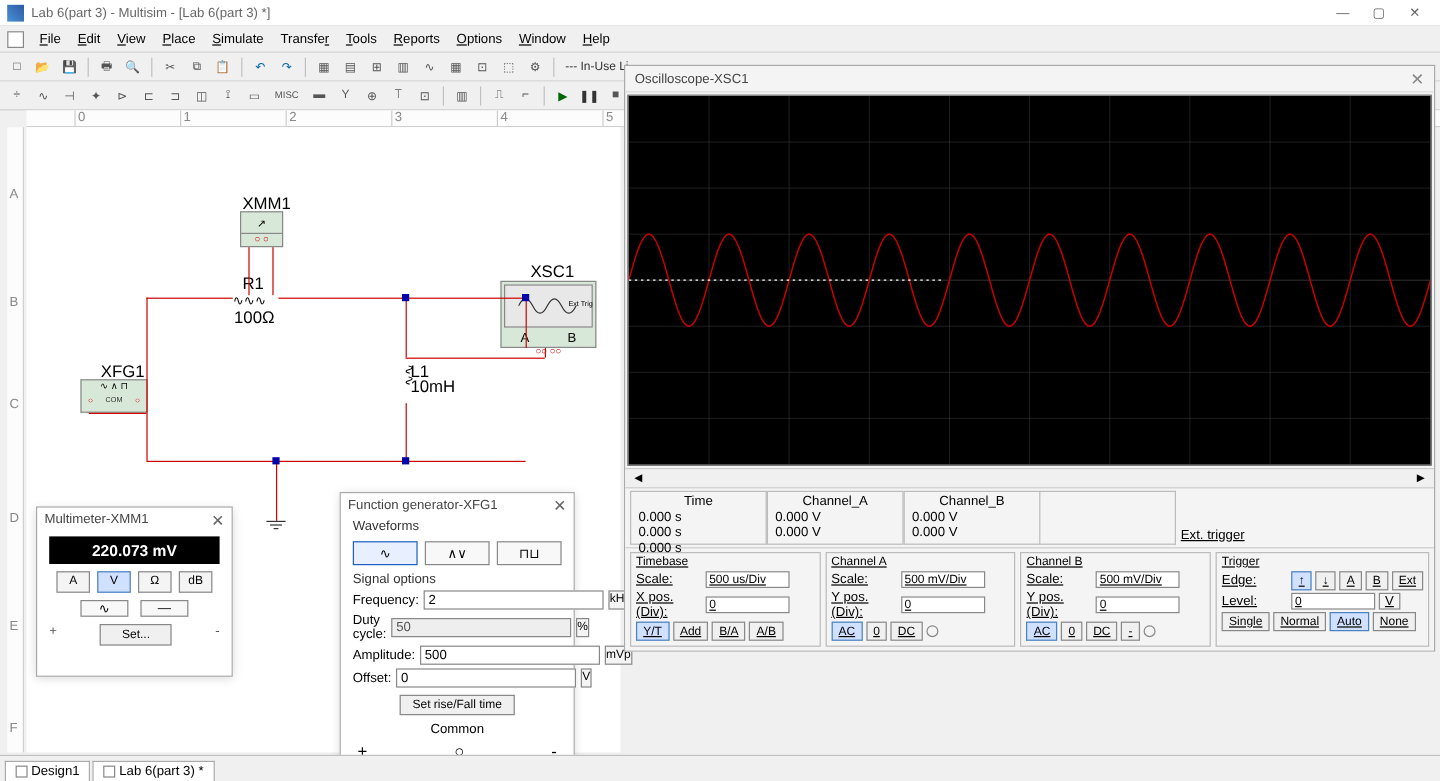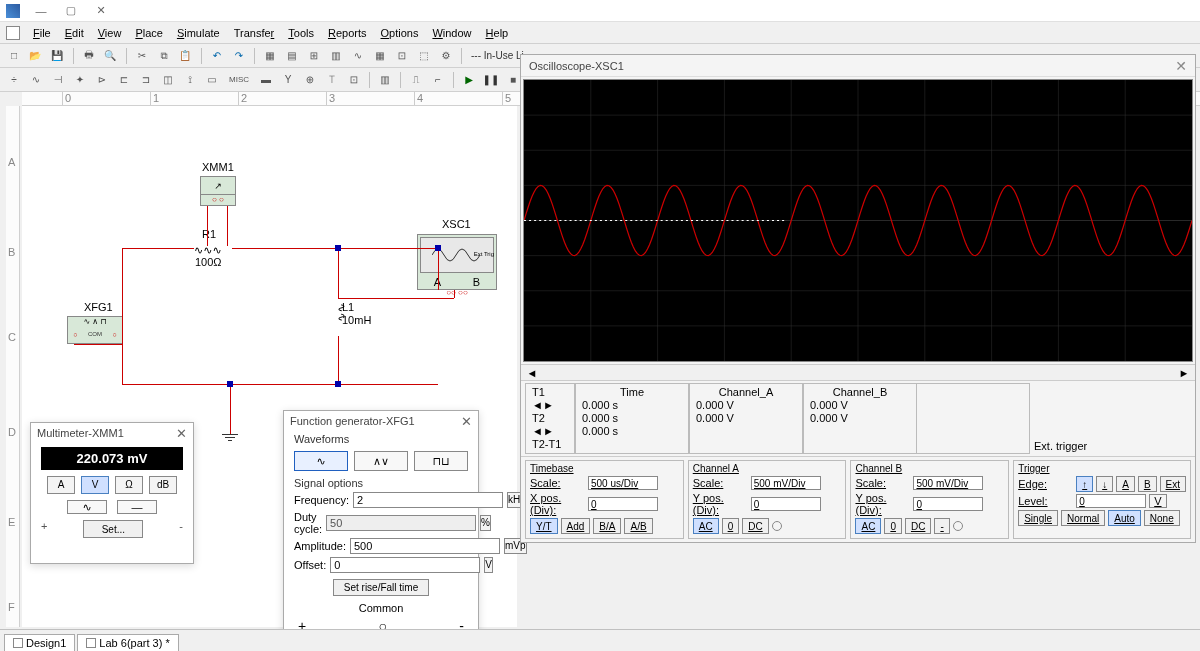--- a/index.html
+++ b/index.html
@@ -23,21 +23,21 @@
 .toolbar .pause { color: #333; }
 
 .ruler-h { position: absolute; left: 22px; top: 92px; right: 0; height: 14px; background: #fcfcfc; border-bottom: 1px solid #d0d0d0; font-size: 8px; color: #888; overflow: hidden; }
 .ruler-h .tick { position: absolute; top: 0; border-left: 1px solid #ccc; height: 14px; padding-left: 2px; }
 .ruler-v { position: absolute; left: 6px; top: 106px; width: 14px; bottom: 24px; background: #fcfcfc; border-right: 1px solid #d0d0d0; font-size: 8px; color: #888; }
 .ruler-v .tick { position: absolute; left: 2px; }
 
 .canvas { position: absolute; left: 22px; top: 106px; width: 495px; bottom: 24px; background: #fff; background-image: radial-gradient(#ccc 0.5px, transparent 0.5px); background-size: 8px 8px; }
 
 
-.comp-label { position: absolute; font-size: 11px; color: #000; text-align: left; }
+.comp-label { position: absolute; font-size: 14px; color: #000; text-align: left; }
 .instr { position: absolute; background: #d8e8d8; border: 1px solid #888; }
 .wire-h { position: absolute; height: 1px; background: #c00; }
 .wire-v { position: absolute; width: 1px; background: #c00; }
 .node { position: absolute; width: 6px; height: 6px; background: #00a; border-radius: 0; transform: translate(-3px,-3px); }
 .gnd { position: absolute; }
 
 .panel { position: absolute; background: #fff; border: 1px solid #aaa; box-shadow: 0 2px 8px rgba(0,0,0,.15); }
 .panel .phdr { height: 20px; display: flex; align-items: center; padding: 0 6px; font-size: 11px; color: #444; }
 .panel .phdr .x { margin-left: auto; cursor: pointer; font-size: 13px; color: #666; }
 
@@ -72,41 +72,42 @@
 .scope .shdr .x { margin-left: auto; cursor: pointer; font-size: 14px; color: #888; }
 .scope .screen { flex: 1; margin: 2px; background: #000; position: relative; overflow: hidden; border: 1px solid #888;}
 .scope .hscroll { height: 16px; background: #f0f0f0; border-top: 1px solid #ccc; display:flex; align-items:center; padding:0 4px;}
 .scope .hscroll .arrow{ width:14px; text-align:center; cursor:pointer;}
 .scope .readout { display: flex; padding: 2px 4px; gap: 0; border-top: 1px solid #ccc; background:#f4f4f4;}
 .scope .readout .col { border: 1px solid #bbb; padding: 2px 6px; font-size: 10px; line-height: 13px; }
 .scope .readout .col.t { width: 50px; }
 .scope .readout .col.v { width: 114px; }
 .scope .readout .rbtns { margin-left: auto; display:flex; flex-direction:column; gap:2px; padding:2px 6px;}
 .scope .readout .rbtns button { width:60px; height:18px; border:1px solid #888; background:#f0f0f0; font-size:10px; cursor:pointer;}
-.scope .readout .ext { font-size:10px; display:flex; align-items:flex-end; padding:0 4px 2px;}
+.scope .readout .ext { font-size:10px; display:flex; align-items:flex-end; padding:0 4px 2px;text-decoration:underline;}
 
 .scope .controls { display: flex; padding: 3px 4px; gap: 4px; border-top: 1px solid #ccc; background:#f4f4f4;text-decoration:underline;}
 .scope .cgroup { border: 1px solid #bbb; padding: 2px 4px; font-size: 10px; flex:1; }
 .scope .cgroup .gtitle { font-size: 10px; margin-bottom: 2px; }
 .scope .cgroup .crow { display: flex; align-items: center; gap: 3px; margin: 2px 0; }
 .scope .cgroup .crow label { width: 55px; }
 .scope .cgroup .crow input { width: 70px; height: 14px; border: 1px solid #888; font-size: 10px; padding:0 2px;}
 .scope .cgroup .bbtn { height: 16px; border: 1px solid #888; background: #f0f0f0; padding: 0 5px; font-size: 10px; cursor: pointer; }
 .scope .cgroup .bbtn.active { background: #d0e0ff; border-color:#4a80c0;}
 .scope .cgroup .radio { width:10px;height:10px;border:1px solid #888;border-radius:50%;display:inline-block;}
 
 .statusbar { position: absolute; left: 0; right: 0; bottom: 0; height: 22px; background: #f0f0f0; border-top: 1px solid #c0c0c0; display: flex; align-items: flex-end; padding: 0 4px; }
 .statusbar .tab { border: 1px solid #aaa; border-bottom: none; padding: 2px 8px; margin-right: 2px; background: #fff; cursor: pointer; font-size: 10px; display:flex; gap:3px; align-items:center;}
 .statusbar .tab .ticon { width:10px;height:10px;border:1px solid #888;background:#fff;}
 </style>
 </head>
 <body>
 
 <div class="titlebar">
   <div class="icon"></div>
+  <div class="title">Lab 6(part 3) - Multisim - [Lab 6(part 3) *]</div>
   <div class="winbtn">—</div>
   <div class="winbtn">▢</div>
   <div class="winbtn">✕</div>
 </div>
 
 <div class="menubar">
   <div class="docicon"></div>
   <span><u>F</u>ile</span>
   <span><u>E</u>dit</span>
   <span><u>V</u>iew</span>
@@ -351,25 +352,20 @@
       <line x1="0" y1="150" x2="260" y2="150" stroke="#fff" stroke-width="1" stroke-dasharray="2 3"></line>
     </svg>
   </div>
   <div class="hscroll">
       <span class="arrow">◄</span>
       <div style="flex:1"></div>
       <span class="arrow">►</span>
     </div>
 
   <div class="readout">
-    <div class="col t">
-      <div><span>T1</span> ◄►</div>
-      <div><span>T2</span> ◄►</div>
-      <div>T2-T1</div>
-    </div>
     <div class="col v">
       <div style="text-align:center">Time</div>
       <div>0.000 s</div>
       <div>0.000 s</div>
       <div style="margin-top:-13px;position:relative;top:13px">0.000 s</div>
     </div>
     <div class="col v">
       <div style="text-align:center">Channel_A</div>
       <div>0.000 V</div>
       <div>0.000 V</div>

